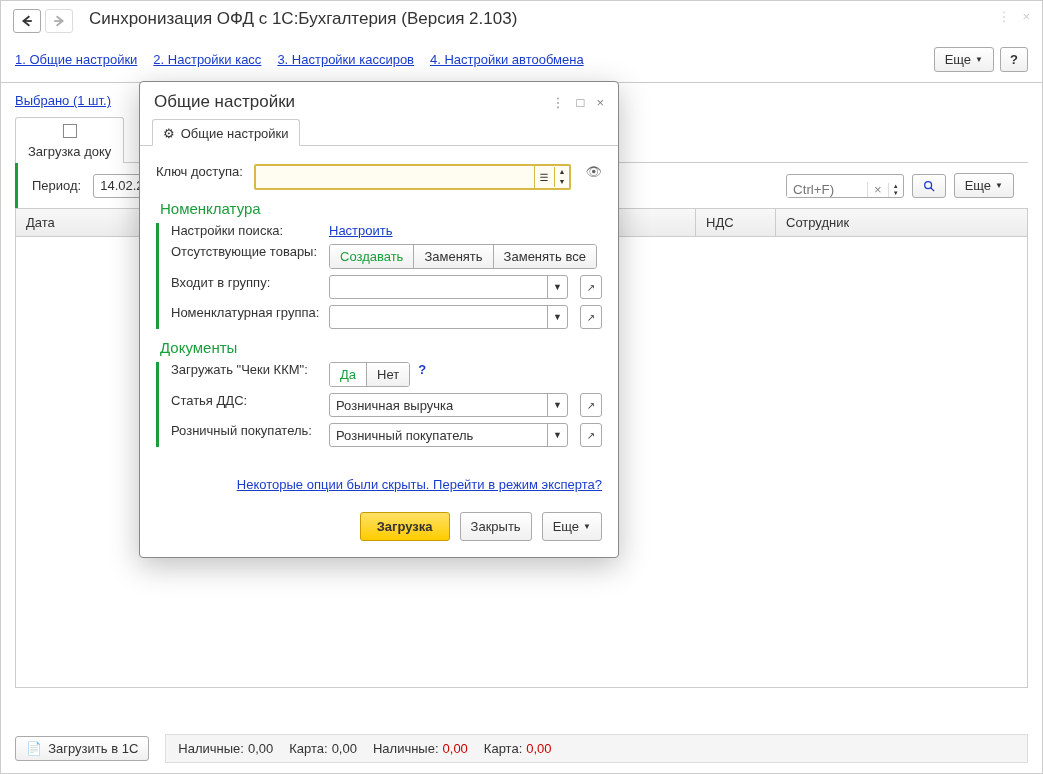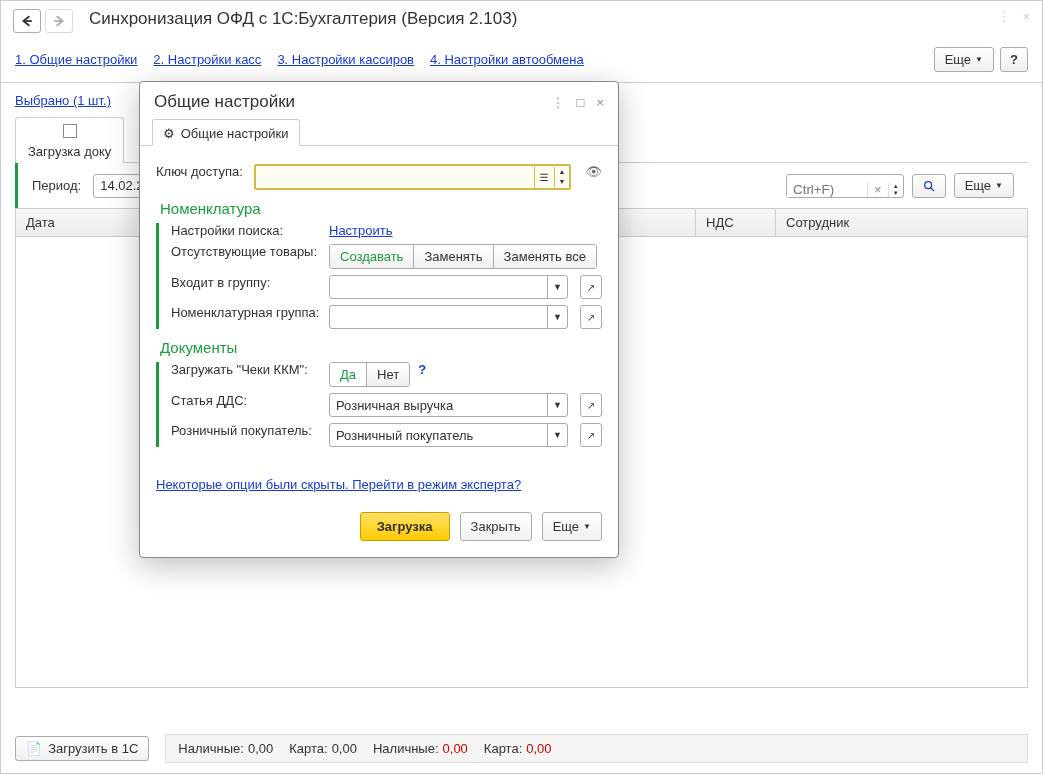--- a/index.html
+++ b/index.html
@@ -61,21 +61,21 @@
 .link { color: #1a3ccc; text-decoration: underline; cursor: pointer; }
 .btn-group { display: flex; border: 1px solid #aaa; border-radius: 3px; overflow: hidden; }
 .btn-group .seg { padding: 4px 10px; cursor: pointer; border-right: 1px solid #aaa; background: linear-gradient(#fff,#f0f0f0); font-size: 13px; }
 .btn-group .seg:last-child { border-right: none; }
 .btn-group .seg.active { color: #1a9e3c; }
 .btn-group .seg.active-lit { background: #fff; color: #1a9e3c; }
 .select-field { flex: 1; max-width: 300px; border: 1px solid #aaa; border-radius: 3px; height: 24px; display: flex; align-items: center; background: #fff; }
 .select-field span { flex: 1; padding: 0 6px; }
 .select-btn { width: 20px; height: 22px; border-left: 1px solid #aaa; display: flex; align-items: center; justify-content: center; cursor: pointer; font-size: 9px; }
 .ext-btn { width: 22px; height: 24px; border: 1px solid #aaa; border-radius: 3px; display: flex; align-items: center; justify-content: center; margin-left: 4px; cursor: pointer; font-size: 10px; }
-.expert-link { text-align: left; margin: 30px 0 12px; text-decoration: underline; }
+.expert-link { text-align: right; margin: 30px 0 12px; text-decoration: underline; }
 .dialog-footer { display: flex; justify-content: flex-end; gap: 10px; padding-top: 8px; }
 .btn.primary { background: linear-gradient(#ffe066,#ffcc00); border-color: #c89b00; font-weight: bold; padding: 6px 16px; }
 .q-icon { color: #1a3ccc; font-weight: bold; cursor: pointer; }
 .doc-icon { width: 14px; height: 14px; border: 1px solid #888; background: #fff; position: relative; }
 .gear-icon { font-size: 13px; }
 svg.arrow { width: 12px; height: 12px; }
 </style>
 </head>
 <body>
 

